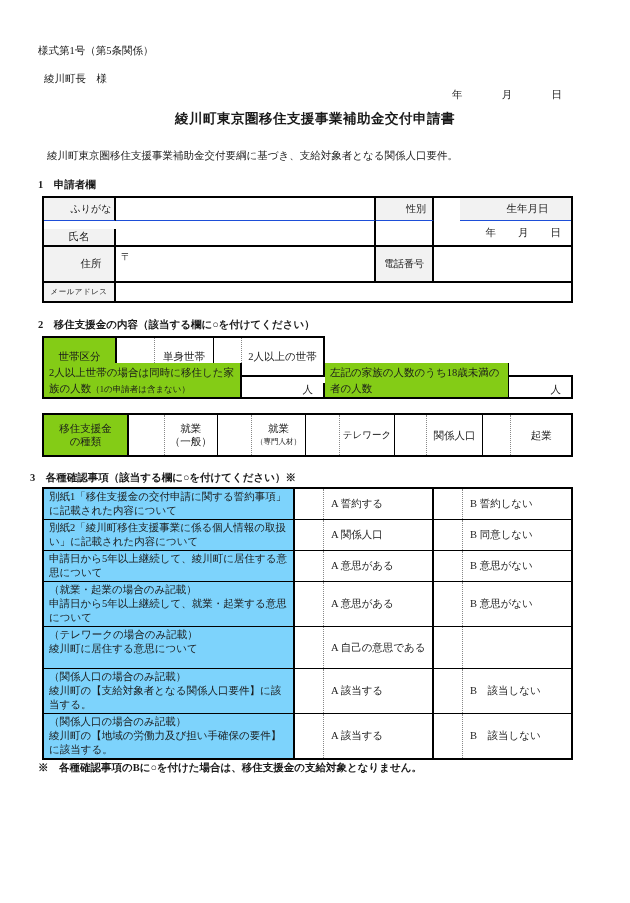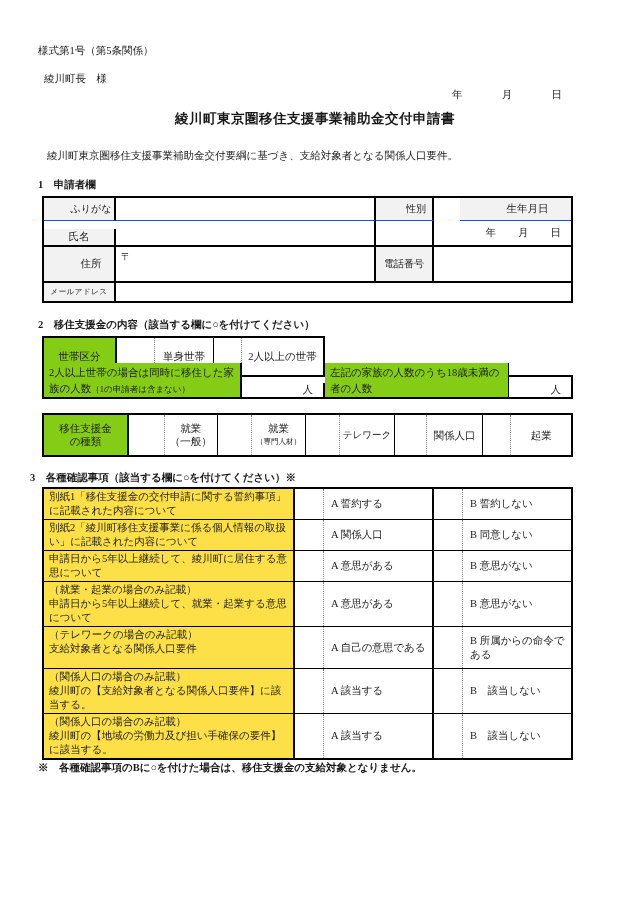--- a/index.html
+++ b/index.html
@@ -43,21 +43,21 @@
   .mark { background:#fff; }
   .optlabel { display:flex; align-items:center; justify-content:center; font-size:10.5px; text-align:center; white-space:pre-line; line-height:13px; }
   .t2b .biglbl { font-size:10.5px; line-height:16px; padding:2px 4px 0 5px; display:block; }
   .note-sm { font-size:8.5px; }
   .unit { display:flex; align-items:center; justify-content:flex-end; padding-right:10px; font-size:10.5px; }
 
   
   .t3 { left:42px; top:487px; width:531px; border:2px solid #000; display:flex; flex-direction:column; background:#fff; }
   .t3row { display:flex; border-bottom:1px solid #000; }
   .t3row:last-child { border-bottom:none; }
-  .t3 .item { width:251px; background:#fde047; border-right:2px solid #000; font-size:10.5px;
+  .t3 .item { width:251px; background:#7dd3fc; border-right:2px solid #000; font-size:10.5px;
               line-height:14px; padding:1px 5px; white-space:pre-line; }
   .t3 .choice { display:flex; }
   .t3 .cA { width:139px; border-right:2px solid #000; }
   .t3 .cB { flex:1; }
   .t3 .cmark { width:29px; border-right:1px dotted #888; }
   .t3 .clabel { flex:1; display:flex; align-items:center; padding:1px 2px 1px 7px; font-size:10.5px; line-height:14px; }
   .tall { min-height:42px; }
 
   .footnote { left:38px; top:761px; font-size:10.5px; font-weight:bold; }
 </style>
@@ -206,28 +206,27 @@
         <div class="clabel">A 意思がある</div>
       </div>
       <div class="choice cB">
         <div class="cmark"></div>
         <div class="clabel">B 意思がない</div>
       </div>
     </div>
 
     <div class="t3row tall">
       <div class="item">（テレワークの場合のみ記載）
-支給対象者となる関係人口要件</div>
+綾川町に居住する意思について</div>
       <div class="choice cA">
         <div class="cmark"></div>
         <div class="clabel">A 自己の意思である</div>
       </div>
       <div class="choice cB">
         <div class="cmark"></div>
-        <div class="clabel">B 所属からの命令である</div>
       </div>
     </div>
 
     <div class="t3row">
       <div class="item">（関係人口の場合のみ記載）
 綾川町の【支給対象者となる関係人口要件】に該当する。</div>
       <div class="choice cA">
         <div class="cmark"></div>
         <div class="clabel">A 該当する</div>
       </div>

